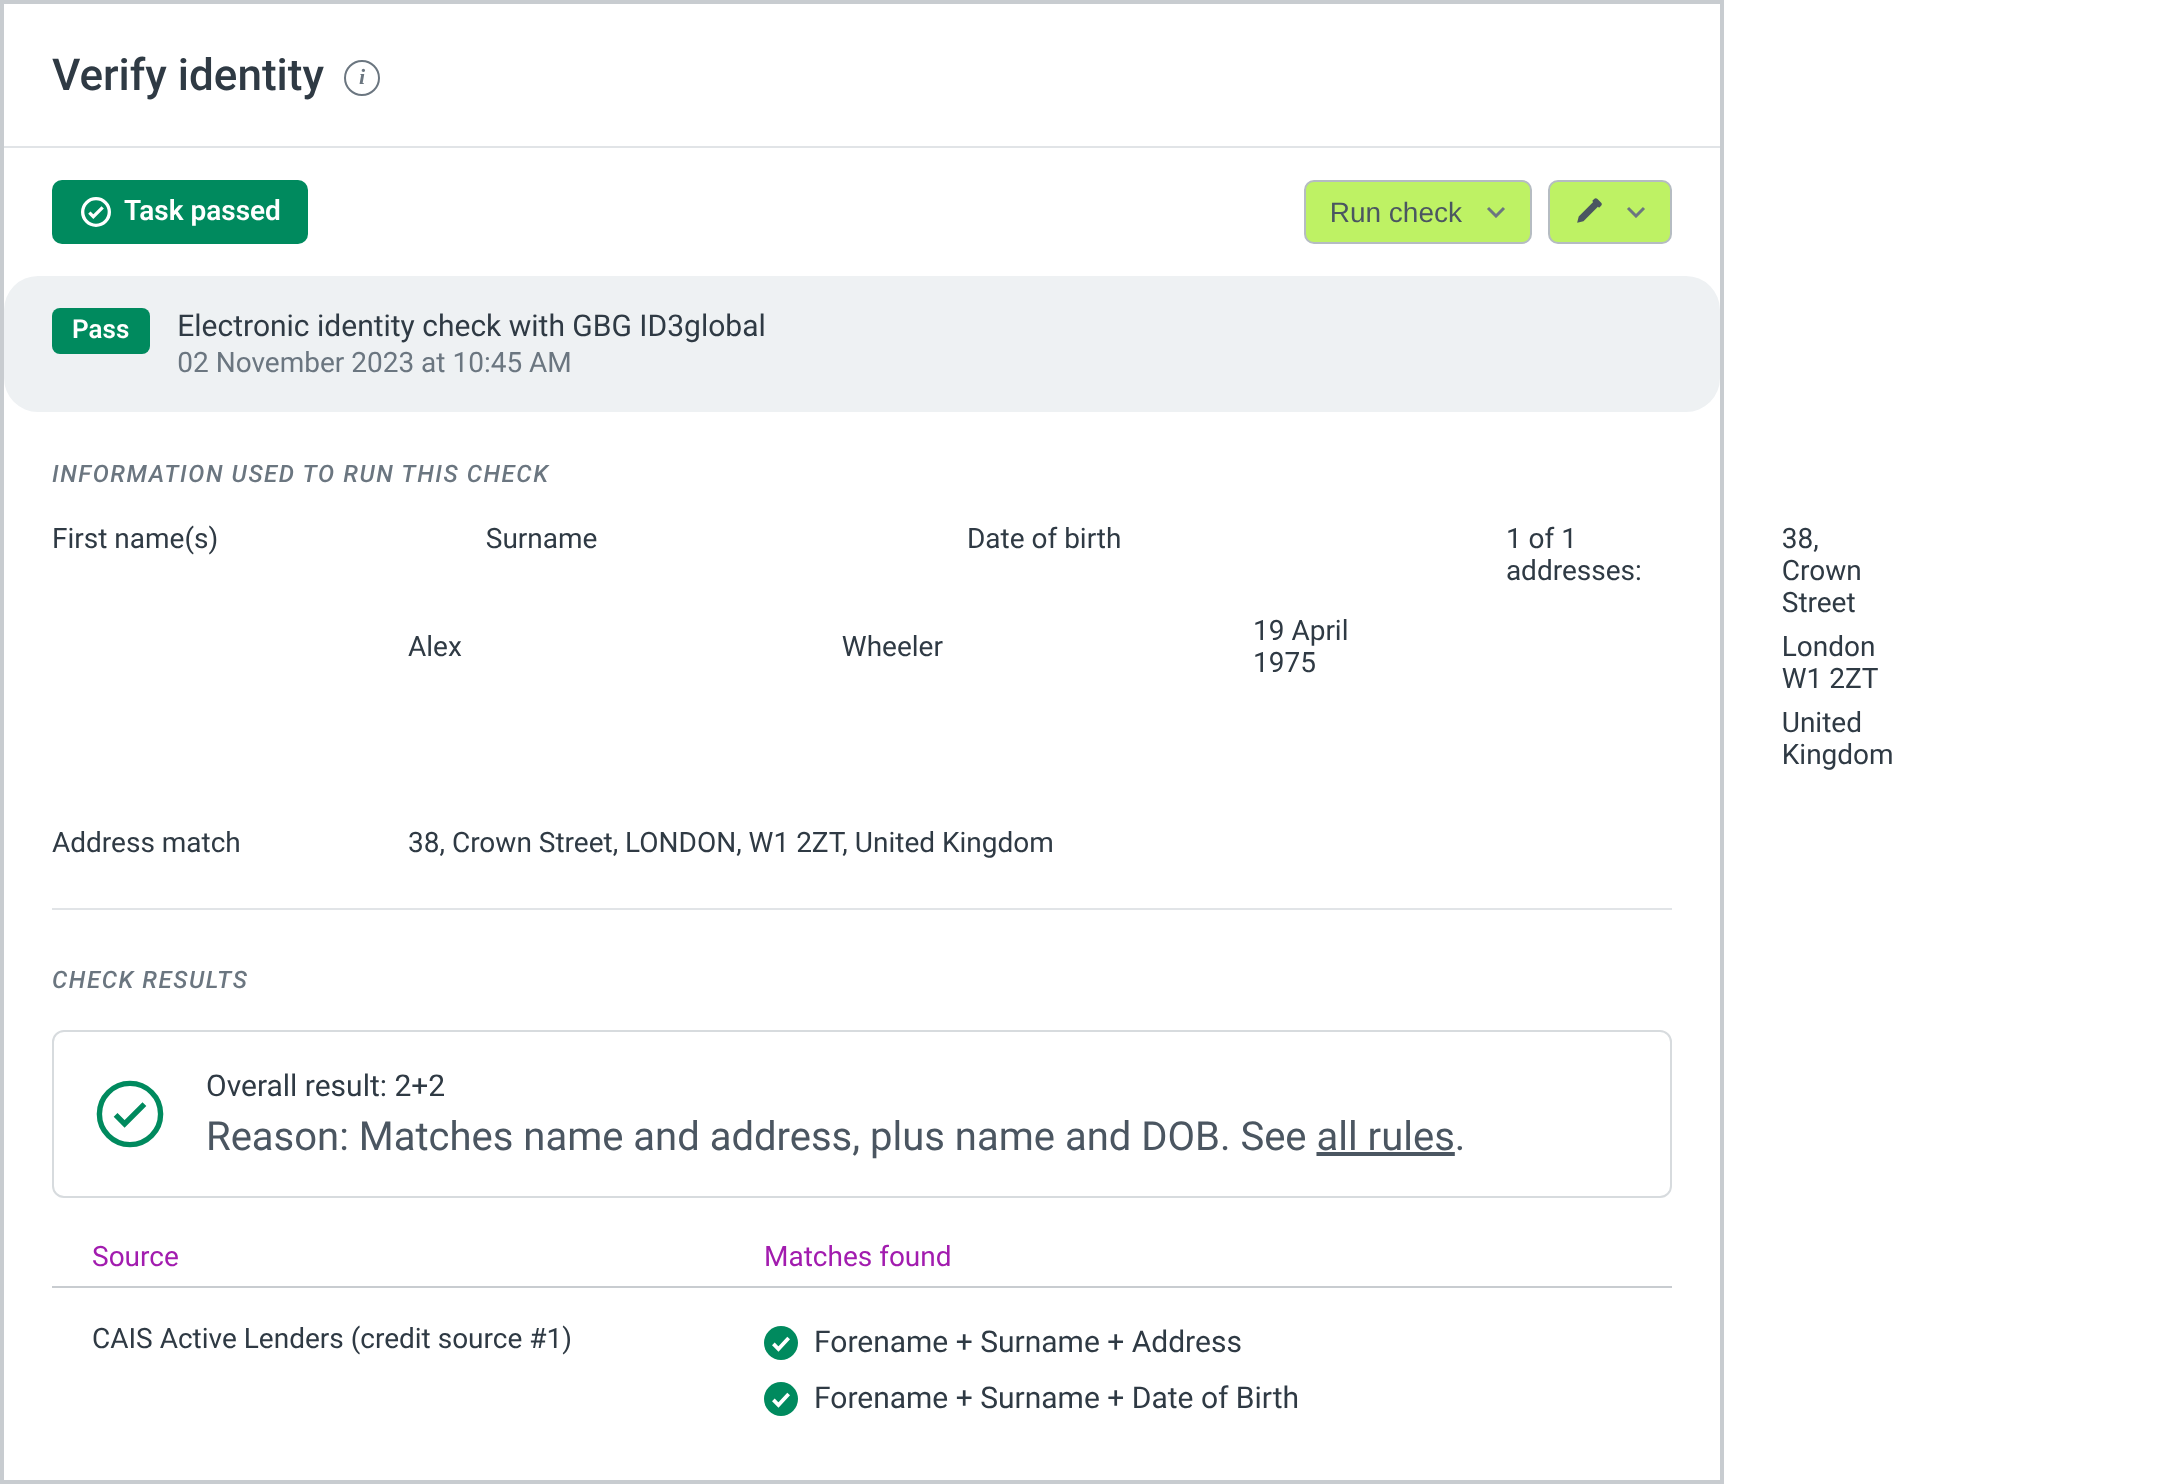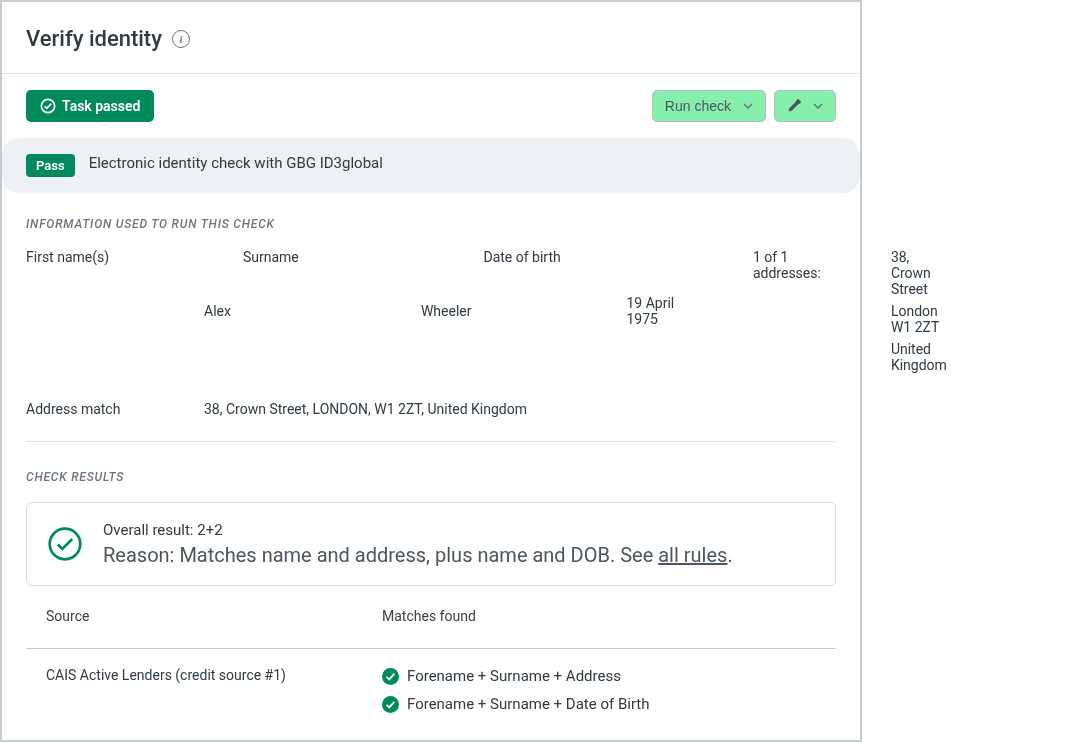--- a/index.html
+++ b/index.html
@@ -62,21 +62,21 @@
       align-items: center;
       gap: 6px;
       font-size: 14px;
       font-weight: 600;
     }
     .toolbar-right {
       display: flex;
       gap: 8px;
     }
     .btn {
-      background: #86efac;
+      background: #bef264;
       border: 1px solid #b5bcc2;
       border-radius: 5px;
       padding: 7px 12px;
       display: inline-flex;
       align-items: center;
       gap: 12px;
       color: #4b5661;
       font-size: 14px;
       cursor: pointer;
     }
@@ -211,23 +211,23 @@
     .overall-text .t2 {
       font-size: 20px;
       color: #4b5661;
     }
     .overall-text .t2 a {
       color: #4b5661;
       text-decoration: underline;
     }
     .results-table-header {
       display: flex;
-      padding: 12px 20px 24px 20px;
+      padding: 12px 20px 6px 20px;
       border-bottom: 1px solid #c8ccd0;
-      color: #404040;
+      color: #a21caf;
       font-size: 14px;
     }
     .col-source { width: 336px; }
     .col-matches { flex: 1; }
     .results-row {
       display: flex;
       padding: 18px 20px 0 20px;
     }
     .match-list {
       display: flex;
@@ -284,20 +284,21 @@
           <path d="M1 1l4 4 4-4"></path>
         </svg>
       </button>
     </div>
   </div>
 
   <div class="result-banner">
     <span class="pass-pill">Pass</span>
     <div class="result-banner-text">
       <div class="line1">Electronic identity check with GBG ID3global</div>
+      <div class="line2">02 November 2023 at 10:45 AM</div>
     </div>
   </div>
 
   <div class="section">
     <div class="section-title">INFORMATION USED TO RUN THIS CHECK</div>
 
     <div class="info-grid">
       <div class="info-col-left">
         <div class="info-row">
           <div class="info-label">First name(s)</div>

